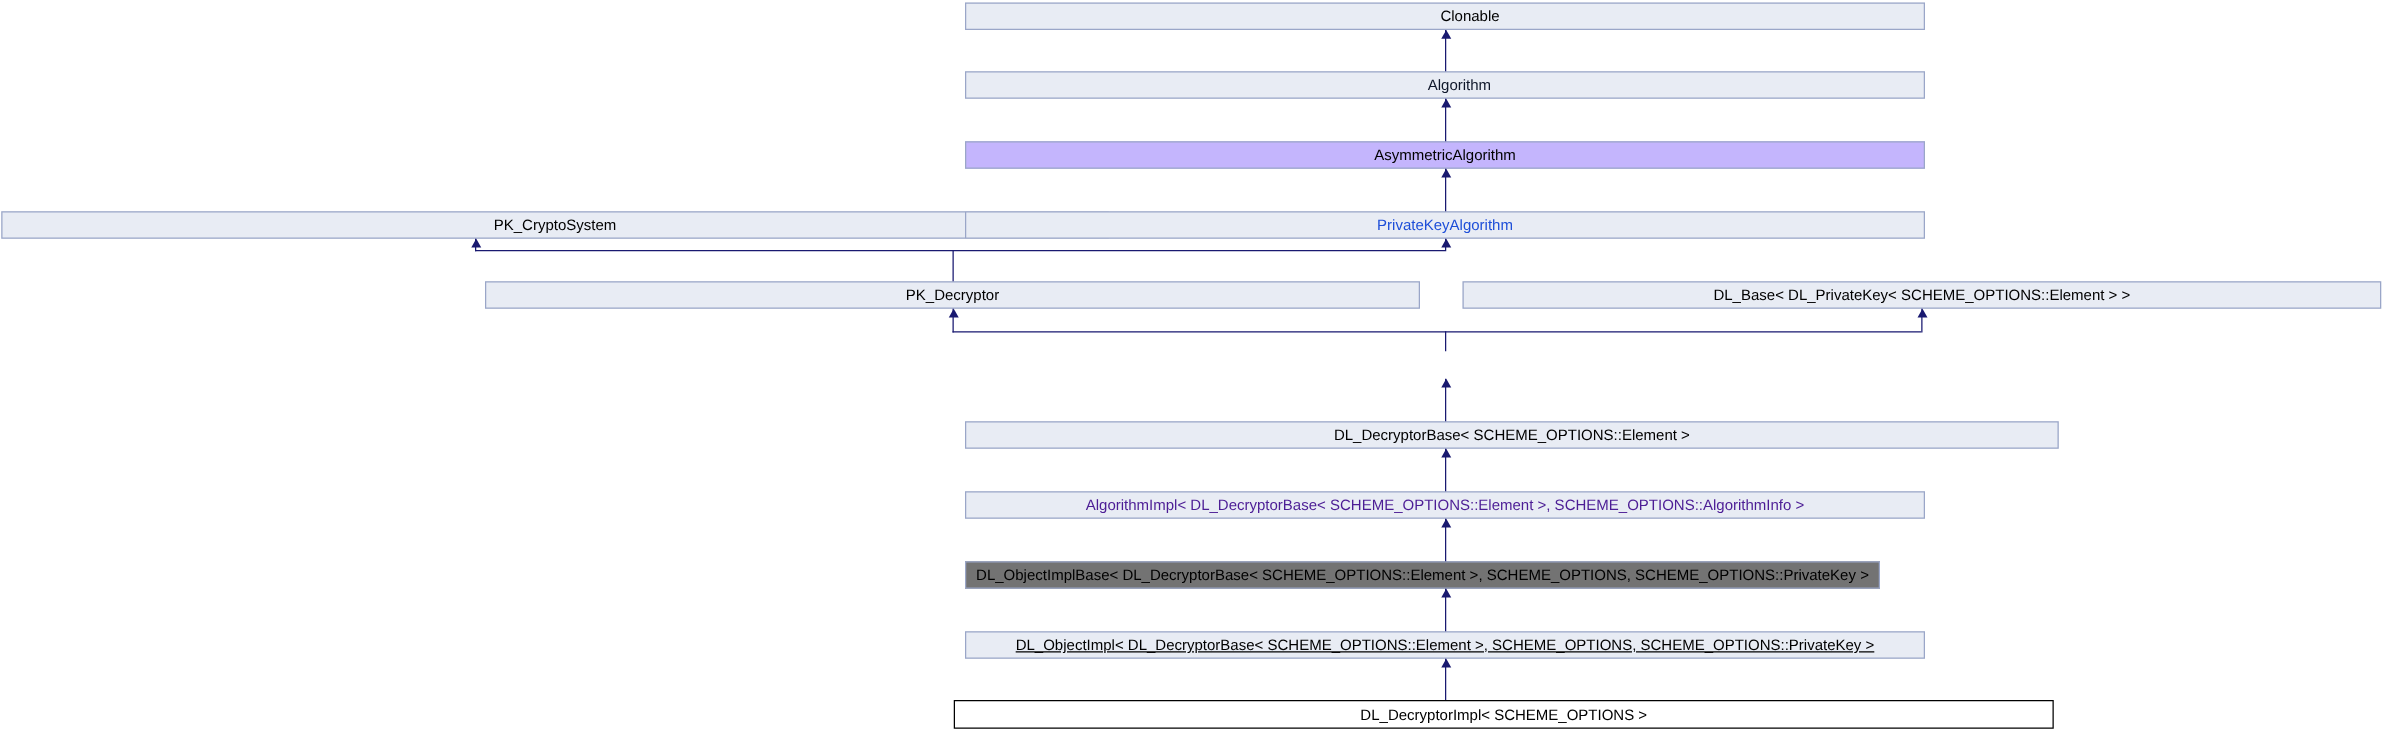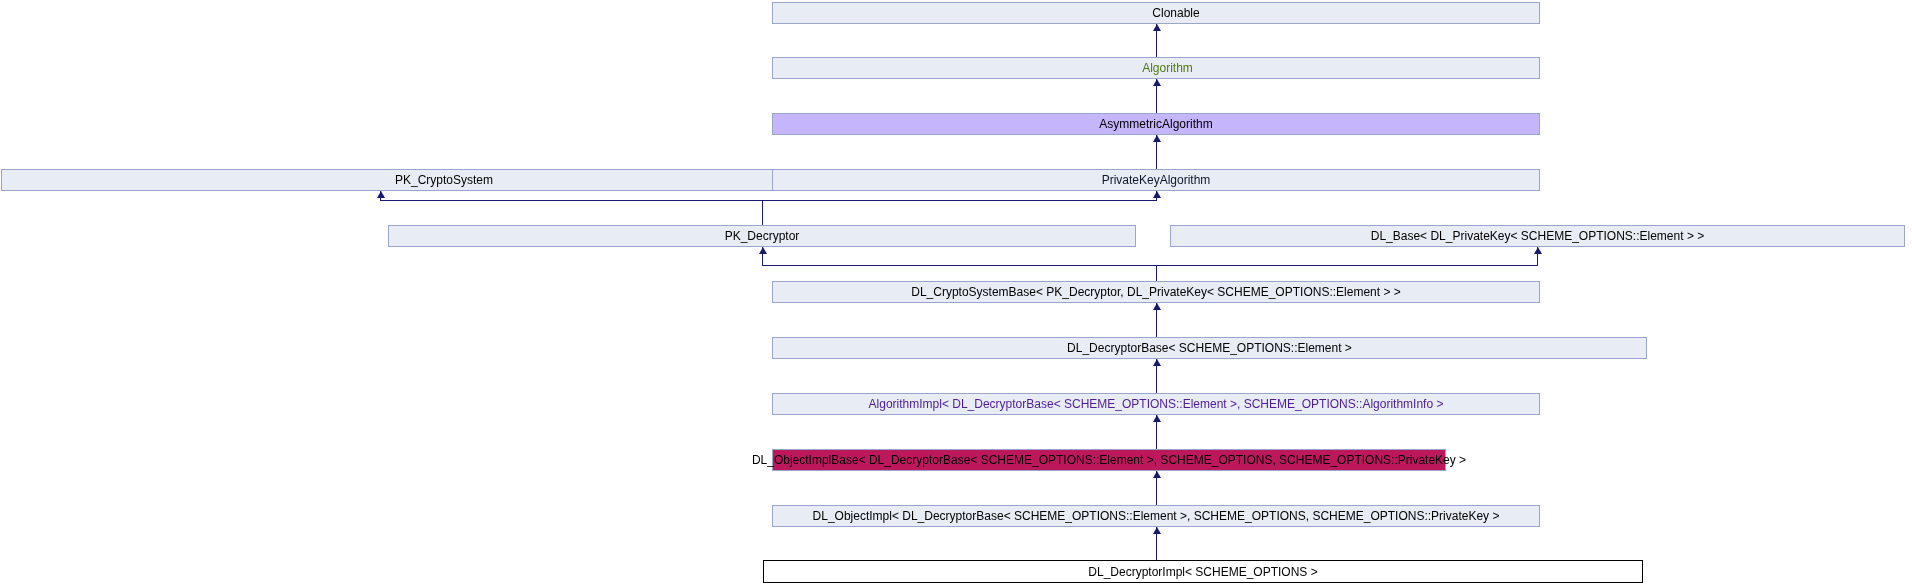--- a/index.html
+++ b/index.html
@@ -36,31 +36,30 @@
     height: 0;
     border-left: 4px solid transparent;
     border-right: 4px solid transparent;
   }
 </style>
 </head>
 <body>
 
 <div class="stage" style="background: rgb(255, 255, 255);">
     <div class="node" style="left: 772px; top: 2px; width: 768px; height: 22px; background: rgb(232, 236, 244); border-color: rgb(154, 166, 200); color: rgb(0, 0, 0); padding-left: 40px;">Clonable</div>
-    <div class="node" style="left: 772px; top: 57px; width: 768px; height: 22px; background: rgb(232, 236, 244); border-color: rgb(154, 166, 200); color: #4d7c0f; padding-left: 23px;">Algorithm</div>
+    <div class="node" style="left: 772px; top: 57px; width: 768px; height: 22px; background: rgb(232, 236, 244); border-color: rgb(154, 166, 200); color: #0f172a; padding-left: 23px;">Algorithm</div>
     <div class="node" style="left: 772px; top: 113px; width: 768px; height: 22px; background: #c4b5fd; border-color: rgb(154, 166, 200); color: rgb(0, 0, 0);">AsymmetricAlgorithm</div>
     <div class="node" style="left: 1px; top: 169px; width: 886px; height: 22px; background: rgb(232, 236, 244); border-color: rgb(154, 166, 200); color: rgb(0, 0, 0);">PK_CryptoSystem</div>
-    <div class="node" style="left: 772px; top: 169px; width: 768px; height: 22px; background: rgb(232, 236, 244); border-color: rgb(154, 166, 200); color: #0f172a;">PrivateKeyAlgorithm</div>
+    <div class="node" style="left: 772px; top: 169px; width: 768px; height: 22px; background: rgb(232, 236, 244); border-color: rgb(154, 166, 200); color: #1d4ed8;">PrivateKeyAlgorithm</div>
     <div class="node" style="left: 388px; top: 225px; width: 748px; height: 22px; background: rgb(232, 236, 244); border-color: rgb(154, 166, 200); color: rgb(0, 0, 0);">PK_Decryptor</div>
     <div class="node" style="left: 1170px; top: 225px; width: 735px; height: 22px; background: rgb(232, 236, 244); border-color: rgb(154, 166, 200); color: rgb(0, 0, 0);">DL_Base&lt; DL_PrivateKey&lt; SCHEME_OPTIONS::Element &gt; &gt;</div>
-    <div class="node" style="left: 772px; top: 281px; width: 768px; height: 22px; background: rgb(232, 236, 244); border-color: rgb(154, 166, 200); color: rgb(0, 0, 0);">DL_CryptoSystemBase&lt; PK_Decryptor, DL_PrivateKey&lt; SCHEME_OPTIONS::Element &gt; &gt;</div>
     <div class="node" style="left: 772px; top: 337px; width: 875px; height: 22px; background: rgb(232, 236, 244); border-color: rgb(154, 166, 200); color: rgb(0, 0, 0);">DL_DecryptorBase&lt; SCHEME_OPTIONS::Element &gt;</div>
     <div class="node" style="left: 772px; top: 393px; width: 768px; height: 22px; background: rgb(232, 236, 244); border-color: rgb(154, 166, 200); color: #4c1d95;">AlgorithmImpl&lt; DL_DecryptorBase&lt; SCHEME_OPTIONS::Element &gt;, SCHEME_OPTIONS::AlgorithmInfo &gt;</div>
-    <div class="node" style="left: 772px; top: 449px; width: 674px; height: 22px; background: #be185d; border-color: rgb(154, 166, 200); color: rgb(0, 0, 0);">DL_ObjectImplBase&lt; DL_DecryptorBase&lt; SCHEME_OPTIONS::Element &gt;, SCHEME_OPTIONS, SCHEME_OPTIONS::PrivateKey &gt;</div>
-    <div class="node" style="left: 772px; top: 505px; width: 768px; height: 22px; background: rgb(232, 236, 244); border-color: rgb(154, 166, 200); color: rgb(0, 0, 0);">DL_ObjectImpl&lt; DL_DecryptorBase&lt; SCHEME_OPTIONS::Element &gt;, SCHEME_OPTIONS, SCHEME_OPTIONS::PrivateKey &gt;</div>
+    <div class="node" style="left: 772px; top: 449px; width: 732px; height: 22px; background: #737373; border-color: rgb(154, 166, 200); color: rgb(0, 0, 0);">DL_ObjectImplBase&lt; DL_DecryptorBase&lt; SCHEME_OPTIONS::Element &gt;, SCHEME_OPTIONS, SCHEME_OPTIONS::PrivateKey &gt;</div>
+    <div class="node" style="left: 772px; top: 505px; width: 768px; height: 22px; background: rgb(232, 236, 244); border-color: rgb(154, 166, 200); color: rgb(0, 0, 0); text-decoration: underline;">DL_ObjectImpl&lt; DL_DecryptorBase&lt; SCHEME_OPTIONS::Element &gt;, SCHEME_OPTIONS, SCHEME_OPTIONS::PrivateKey &gt;</div>
     <div class="node" style="left: 763px; top: 560px; width: 880px; height: 23px; background: rgb(255, 255, 255); border-color: rgb(0, 0, 0); color: rgb(0, 0, 0);">DL_DecryptorImpl&lt; SCHEME_OPTIONS &gt;</div>
     <div class="edge" style="background: rgb(25, 25, 112); left: 1156px; top: 24px; width: 1px; height: 33px;"></div>
     <div class="edge" style="background: rgb(25, 25, 112); left: 1156px; top: 79px; width: 1px; height: 34px;"></div>
     <div class="edge" style="background: rgb(25, 25, 112); left: 1156px; top: 135px; width: 1px; height: 34px;"></div>
     <div class="edge" style="background: rgb(25, 25, 112); left: 380px; top: 191px; width: 1px; height: 10px;"></div>
     <div class="edge" style="background: rgb(25, 25, 112); left: 1156px; top: 191px; width: 1px; height: 10px;"></div>
     <div class="edge" style="background: rgb(25, 25, 112); left: 380px; top: 200px; width: 776px; height: 1px;"></div>
     <div class="edge" style="background: rgb(25, 25, 112); left: 762px; top: 200px; width: 1px; height: 25px;"></div>
     <div class="edge" style="background: rgb(25, 25, 112); left: 762px; top: 247px; width: 1px; height: 19px;"></div>
     <div class="edge" style="background: rgb(25, 25, 112); left: 1537px; top: 247px; width: 1px; height: 19px;"></div>

